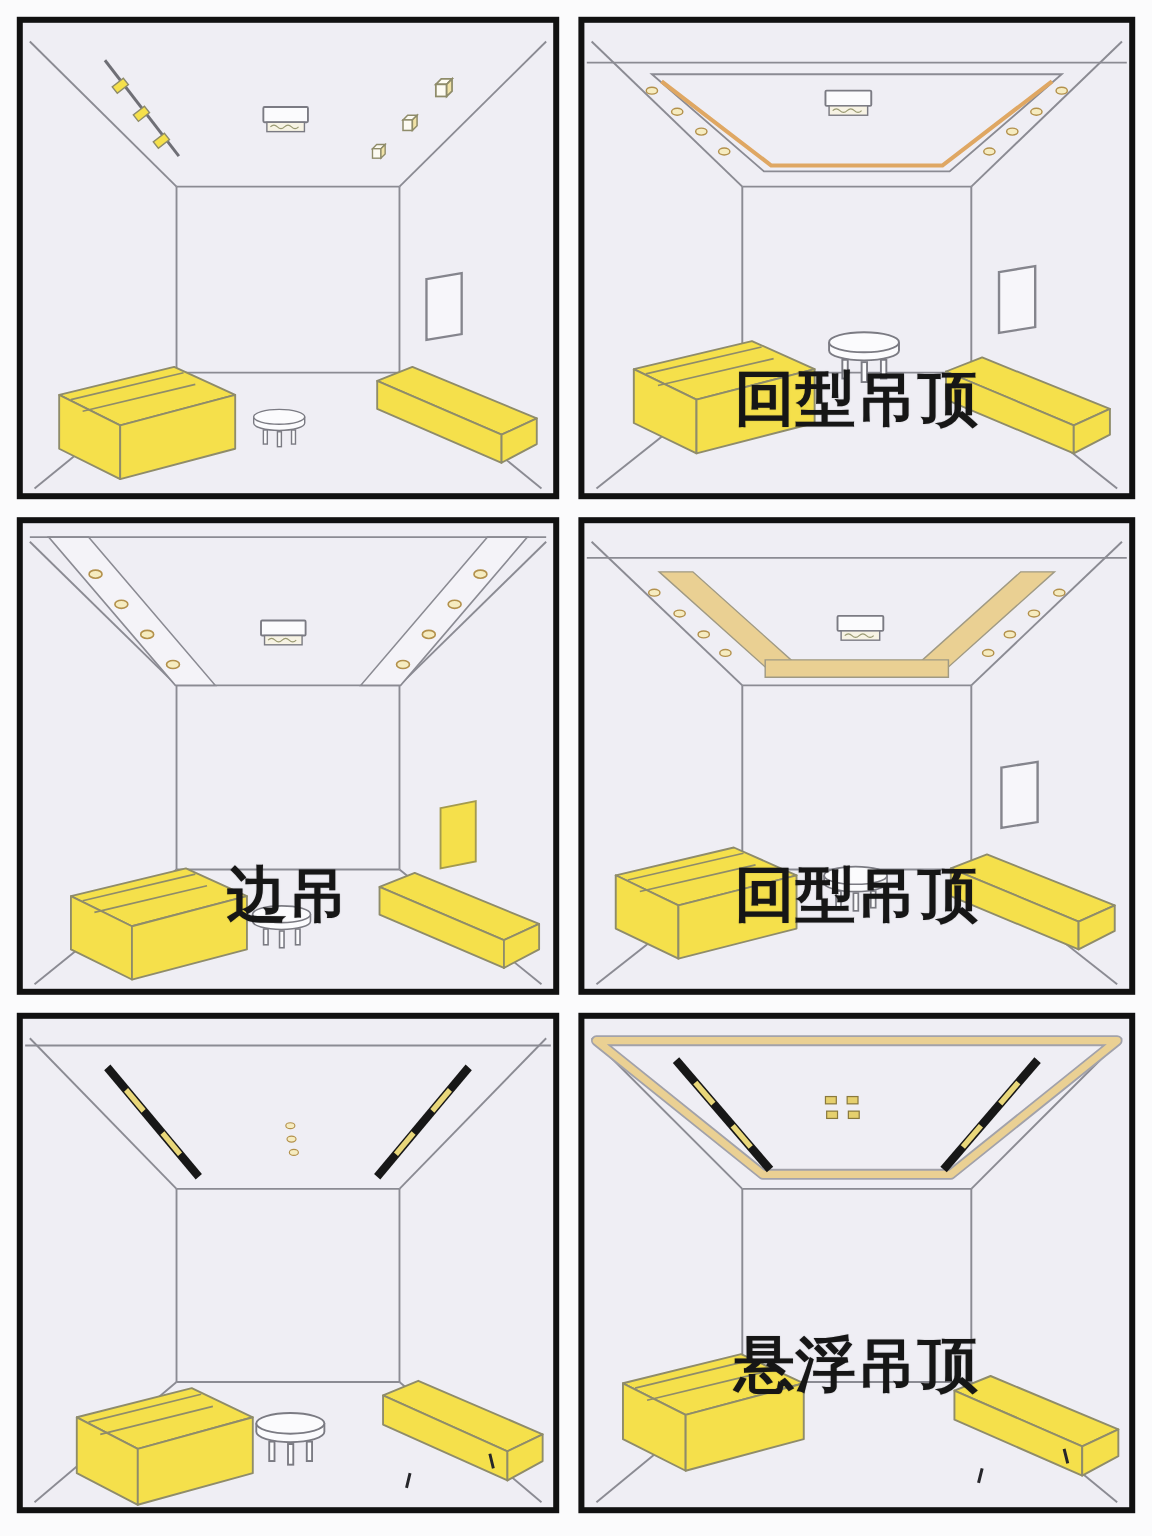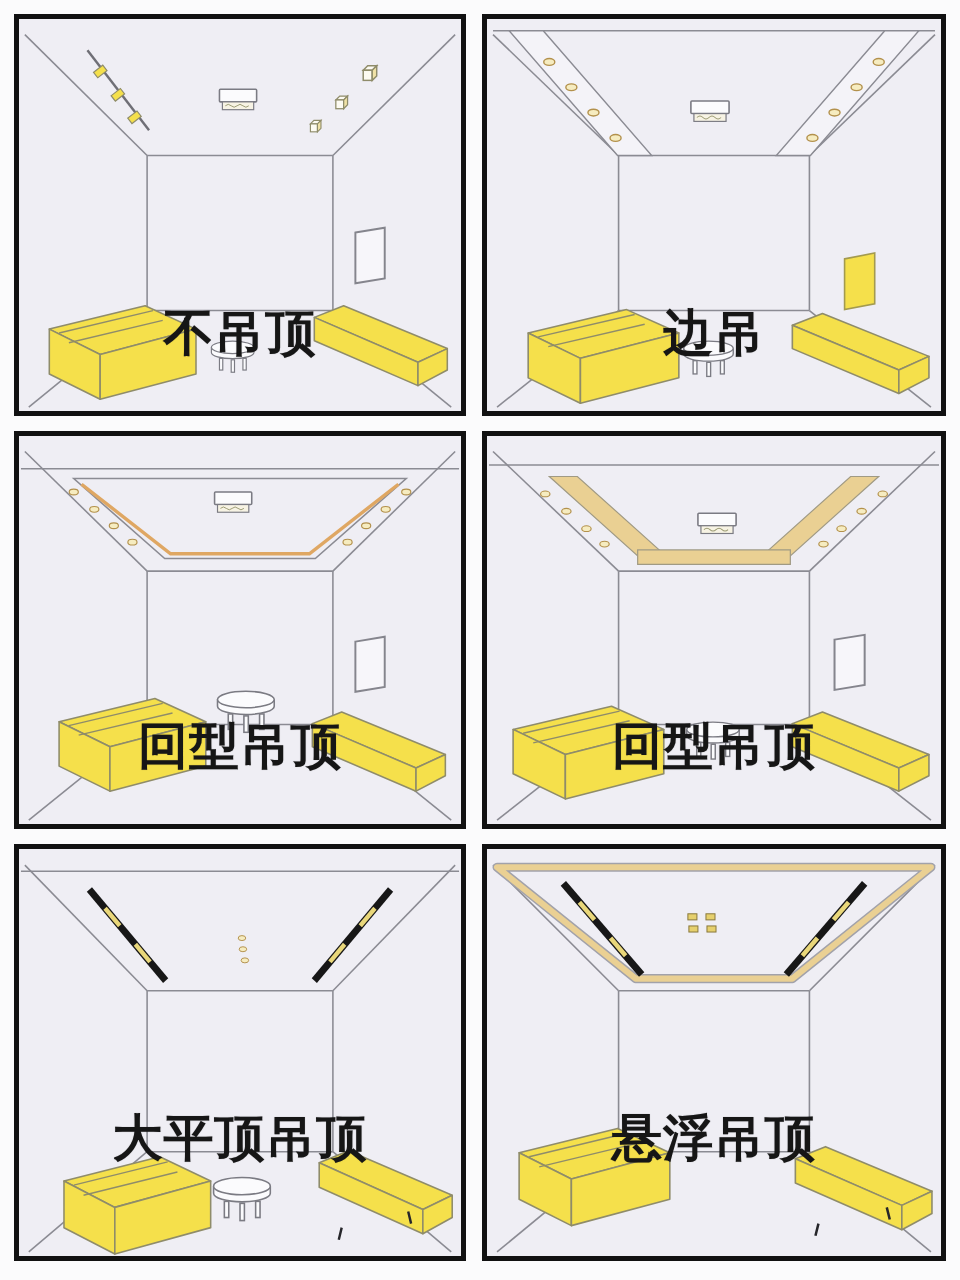--- a/index.html
+++ b/index.html
@@ -129,21 +129,49 @@
       </g>
       <use href="#sym-flushlamp" transform="translate(205,72)"></use>
       <use href="#sym-spotcube" transform="translate(298,104) scale(0.9)"></use>
       <use href="#sym-spotcube" transform="translate(324,79)"></use>
       <use href="#sym-spotcube" transform="translate(352,48) scale(1.15)"></use>
       <use href="#sym-frame" transform="translate(344,214)"></use>
       <use href="#sym-sofa" transform="translate(25,284)"></use>
       <use href="#sym-table" transform="translate(196,330) scale(0.75)"></use>
       <use href="#sym-tvcab" transform="translate(298,288)"></use>
     </svg>
-    <div class="panel-label">不吊顶</div>
+  </div>
+
+  <div class="panel">
+    <svg class="room" viewBox="0 0 452 402" preserveAspectRatio="none">
+      <line class="room-line" x1="2" y1="34" x2="450" y2="34"></line>
+      <use href="#sym-room"></use>
+      <g>
+        <polygon class="room-line" points="56,44 396,44 303,127 149,127"></polygon>
+        <path class="strip-orange" d="M64,50 L155,122 L297,122 L388,50"></path>
+      </g>
+      <g>
+        <use href="#sym-downlight" transform="translate(56,58) scale(0.85)"></use>
+        <use href="#sym-downlight" transform="translate(77,76) scale(0.85)"></use>
+        <use href="#sym-downlight" transform="translate(97,93) scale(0.85)"></use>
+        <use href="#sym-downlight" transform="translate(116,110) scale(0.85)"></use>
+      </g>
+      <g>
+        <use href="#sym-downlight" transform="translate(396,58) scale(0.85)"></use>
+        <use href="#sym-downlight" transform="translate(375,76) scale(0.85)"></use>
+        <use href="#sym-downlight" transform="translate(355,93) scale(0.85)"></use>
+        <use href="#sym-downlight" transform="translate(336,110) scale(0.85)"></use>
+      </g>
+      <use href="#sym-flushlamp" transform="translate(200,58)"></use>
+      <use href="#sym-frame" transform="translate(344,208)"></use>
+      <use href="#sym-sofa" transform="translate(35,262)"></use>
+      <use href="#sym-table" transform="translate(202,264)"></use>
+      <use href="#sym-tvcab" transform="translate(296,280)"></use>
+    </svg>
+    <div class="panel-label">回型吊顶</div>
   </div>
 
   <div class="panel">
     <svg class="room" viewBox="0 0 452 402" preserveAspectRatio="none">
       <line class="room-line" x1="6" y1="12" x2="446" y2="12"></line>
       <use href="#sym-room"></use>
       <g>
         <polygon class="band-white" points="22,12 56,12 164,140 130,140"></polygon>
         <use href="#sym-downlight" transform="translate(62,44)"></use>
         <use href="#sym-downlight" transform="translate(84,70)"></use>
@@ -161,49 +189,20 @@
       <use href="#sym-tvyellow" transform="translate(356,240)"></use>
       <use href="#sym-sofa" transform="translate(35,288)"></use>
       <use href="#sym-table" transform="translate(195,330) scale(0.85)"></use>
       <use href="#sym-tvcab" transform="translate(300,296)"></use>
     </svg>
     <div class="panel-label">边吊</div>
   </div>
 
   <div class="panel">
     <svg class="room" viewBox="0 0 452 402" preserveAspectRatio="none">
-      <line class="room-line" x1="2" y1="34" x2="450" y2="34"></line>
-      <use href="#sym-room"></use>
-      <g>
-        <polygon class="room-line" points="56,44 396,44 303,127 149,127"></polygon>
-        <path class="strip-orange" d="M64,50 L155,122 L297,122 L388,50"></path>
-      </g>
-      <g>
-        <use href="#sym-downlight" transform="translate(56,58) scale(0.85)"></use>
-        <use href="#sym-downlight" transform="translate(77,76) scale(0.85)"></use>
-        <use href="#sym-downlight" transform="translate(97,93) scale(0.85)"></use>
-        <use href="#sym-downlight" transform="translate(116,110) scale(0.85)"></use>
-      </g>
-      <g>
-        <use href="#sym-downlight" transform="translate(396,58) scale(0.85)"></use>
-        <use href="#sym-downlight" transform="translate(375,76) scale(0.85)"></use>
-        <use href="#sym-downlight" transform="translate(355,93) scale(0.85)"></use>
-        <use href="#sym-downlight" transform="translate(336,110) scale(0.85)"></use>
-      </g>
-      <use href="#sym-flushlamp" transform="translate(200,58)"></use>
-      <use href="#sym-frame" transform="translate(344,208)"></use>
-      <use href="#sym-sofa" transform="translate(35,262)"></use>
-      <use href="#sym-table" transform="translate(202,264)"></use>
-      <use href="#sym-tvcab" transform="translate(296,280)"></use>
-    </svg>
-    <div class="panel-label">回型吊顶</div>
-  </div>
-
-  <div class="panel">
-    <svg class="room" viewBox="0 0 452 402" preserveAspectRatio="none">
       <line class="room-line" x1="2" y1="30" x2="450" y2="30"></line>
       <use href="#sym-room"></use>
       <g>
         <polygon class="band-tan" points="62,42 90,42 180,126 152,126"></polygon>
         <polygon class="band-tan" points="390,42 362,42 272,126 300,126"></polygon>
         <polygon class="band-tan" points="150,118 302,118 302,133 150,133"></polygon>
       </g>
       <g>
         <use href="#sym-downlight" transform="translate(58,60) scale(0.85)"></use>
         <use href="#sym-downlight" transform="translate(79,78) scale(0.85)"></use>
@@ -234,21 +233,20 @@
       <g>
         <use href="#sym-downlight" transform="translate(228,88) scale(0.7)"></use>
         <use href="#sym-downlight" transform="translate(229,99) scale(0.7)"></use>
         <use href="#sym-downlight" transform="translate(231,110) scale(0.7)"></use>
       </g>
       <use href="#sym-sofa" transform="translate(40,294)"></use>
       <use href="#sym-table" transform="translate(198,324)"></use>
       <use href="#sym-tvcab" transform="translate(303,292)"></use>
       <path class="legs" d="M330,374 l-3,12 M398,358 l3,12"></path>
     </svg>
-    <div class="panel-label">大平顶吊顶</div>
   </div>
 
   <div class="panel row3">
     <svg class="room" viewBox="0 0 452 402" preserveAspectRatio="none">
       <use href="#sym-room"></use>
       <g>
         <path class="band-edge" d="M10,18 L442,18 L304,128 L148,128 Z"></path>
         <path class="band-gold" d="M10,18 L442,18 L304,128 L148,128 Z"></path>
       </g>
       <use href="#sym-rail" transform="translate(76,34)"></use>

